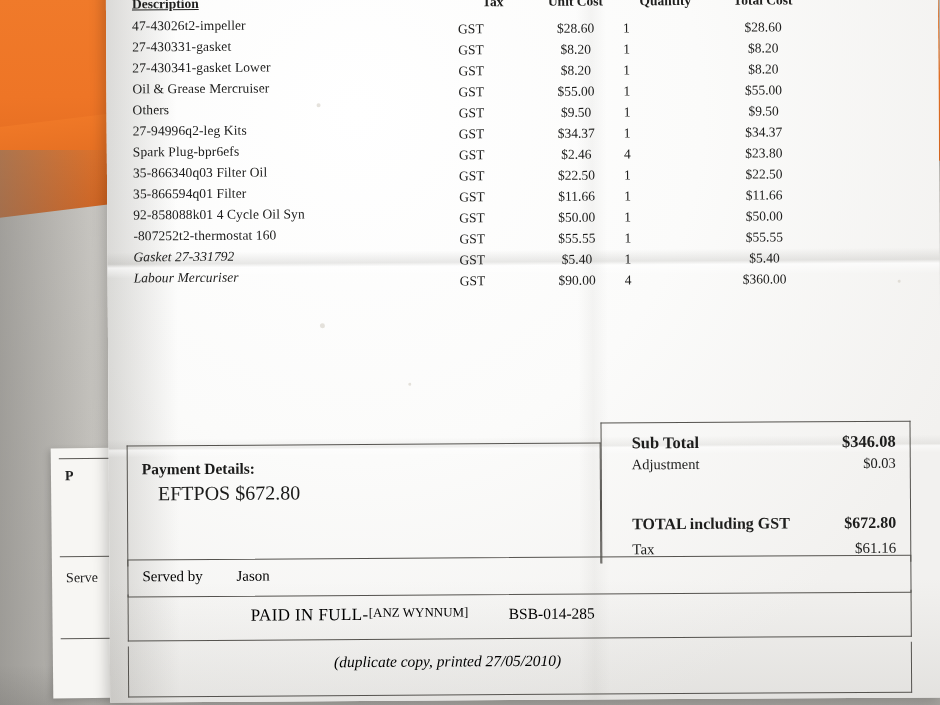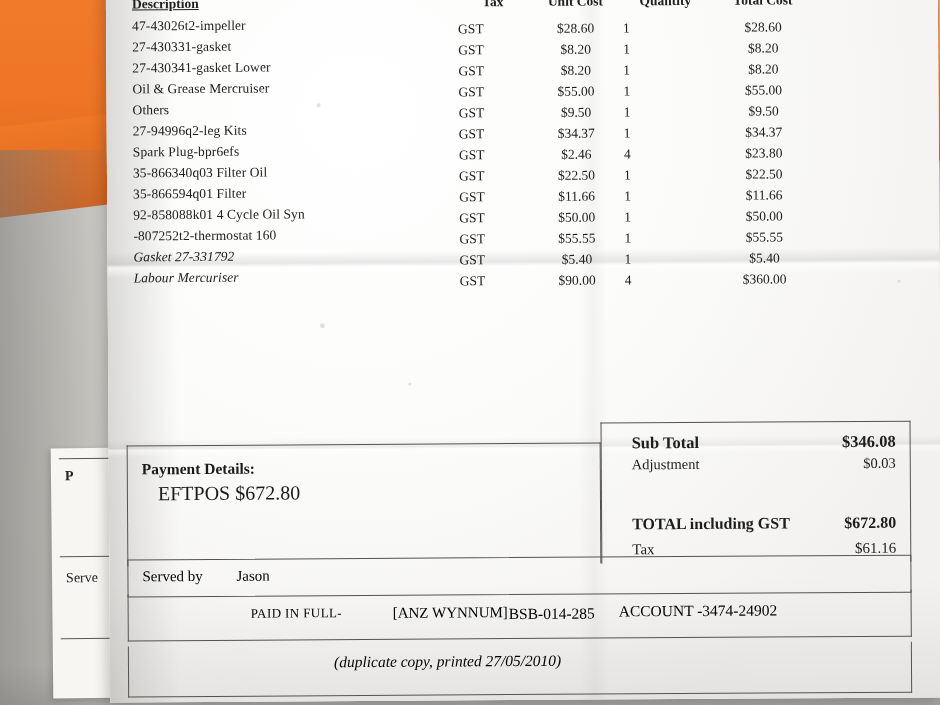--- a/index.html
+++ b/index.html
@@ -227,24 +227,24 @@
     left: 18px;
     top: 610px;
     width: 782px;
     height: 46px;
     border: 1px solid #55534f;
     border-top: none;
   }
   .paid-text {
     position: absolute;
     left: 122px; top: 12px;
-    font-size: 13px;
+    font-size: 17px;
     letter-spacing: 0.4px;
   }
-  .paid-anz { position: absolute; left: 264px; top: 12px; font-size: 15px; }
+  .paid-anz { position: absolute; left: 240px; top: 12px; font-size: 13px; }
   .paid-bsb { position: absolute; left: 380px; top: 13px; font-size: 15.5px; }
   .paid-acct { position: absolute; left: 490px; top: 11px; font-size: 15.5px; }
 
   .duplicate-box {
     position: absolute;
     left: 18px;
     top: 662px;
     width: 782px;
     height: 50px;
     border: 1px solid #55534f;
@@ -454,20 +454,19 @@
 
     <div class="servedby-box">
       <div class="served-label">Served by</div>
       <div class="served-name">Jason</div>
     </div>
 
     <div class="paid-box">
       <div class="paid-text">PAID IN FULL-</div>
       <div class="paid-anz">[ANZ WYNNUM]</div>
       <div class="paid-bsb">BSB-014-285</div>
-      <div class="paid-acct">ACCOUNT -3474-24902</div>
     </div>
 
     <div class="duplicate-box">
       <div class="duplicate-text">(duplicate copy, printed 27/05/2010)</div>
     </div>
   </div>
 </div>
 
 </body></html>

